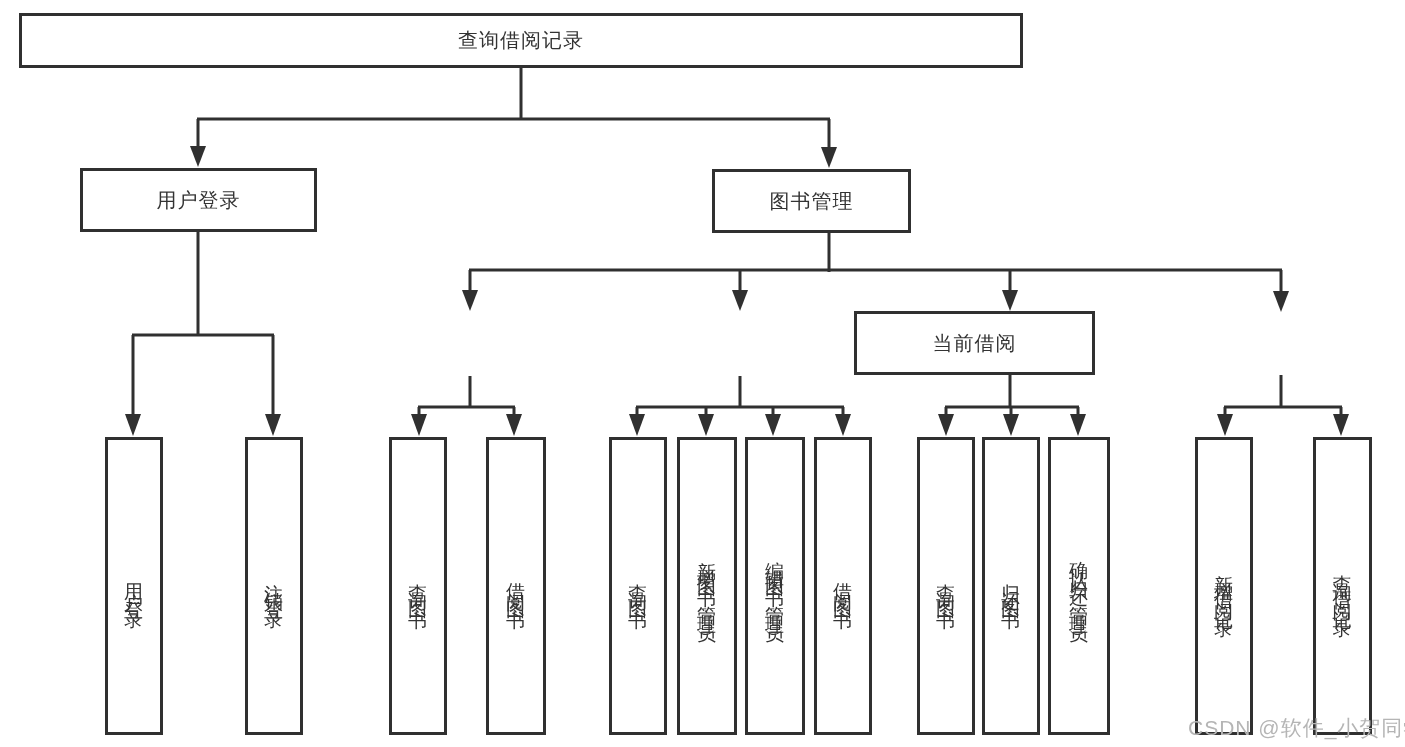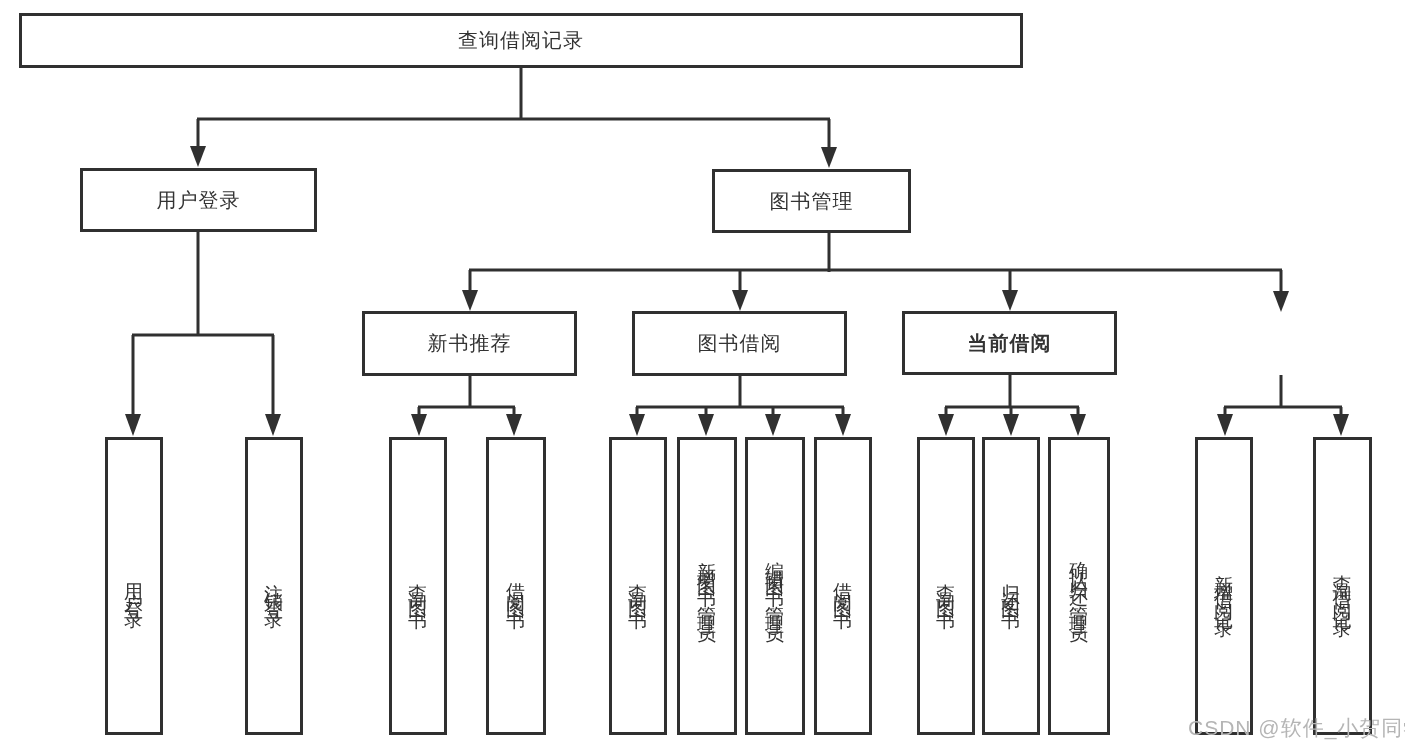--- a/index.html
+++ b/index.html
@@ -49,21 +49,21 @@
     text-orientation: mixed;
     letter-spacing: 9px;
     line-height: 1;
   }
   
   .n-root            { left: 19px;   top: 13px;  width: 1004px; height: 55px; }
   .n-user-login      { left: 80px;   top: 168px; width: 237px;  height: 64px; }
   .n-book-mgmt       { left: 712px;  top: 169px; width: 199px;  height: 64px; }
   .n-new-book-rec    { left: 362px;  top: 311px; width: 215px;  height: 65px; }
   .n-book-borrow     { left: 632px;  top: 311px; width: 215px;  height: 65px; }
-  .n-current-borrow  { left: 902px;  top: 311px; width: 215px;  height: 64px; font-weight: bold; }
+  .n-current-borrow  { left: 854px;  top: 311px; width: 241px;  height: 64px; }
   .n-borrow-records  { left: 1172px; top: 312px; width: 218px;  height: 63px; }
   
   .l-ul-1 { left: 105px;  top: 437px; width: 58px; height: 298px; }
   .l-ul-2 { left: 245px;  top: 437px; width: 58px; height: 298px; }
   .l-nb-1 { left: 389px;  top: 437px; width: 58px; height: 298px; }
   .l-nb-2 { left: 486px;  top: 437px; width: 60px; height: 298px; }
   .l-bb-1 { left: 609px;  top: 437px; width: 58px; height: 298px; }
   .l-bb-2 { left: 677px;  top: 437px; width: 60px; height: 298px; }
   .l-bb-3 { left: 745px;  top: 437px; width: 60px; height: 298px; }
   .l-bb-4 { left: 814px;  top: 437px; width: 58px; height: 298px; }
@@ -132,26 +132,20 @@
     <span>查询借阅记录</span>
   </div>
 
   <div class="node n-user-login">
     <span>用户登录</span>
   </div>
   <div class="node n-book-mgmt">
     <span>图书管理</span>
   </div>
 
-  <div class="node n-new-book-rec">
-    <span>新书推荐</span>
-  </div>
-  <div class="node n-book-borrow">
-    <span>图书借阅</span>
-  </div>
   <div class="node n-current-borrow">
     <span>当前借阅</span>
   </div>
 
   <div class="leaf l-ul-1">
     <span>用户登录</span>
   </div>
   <div class="leaf l-ul-2">
     <span>注销登录</span>
   </div>

